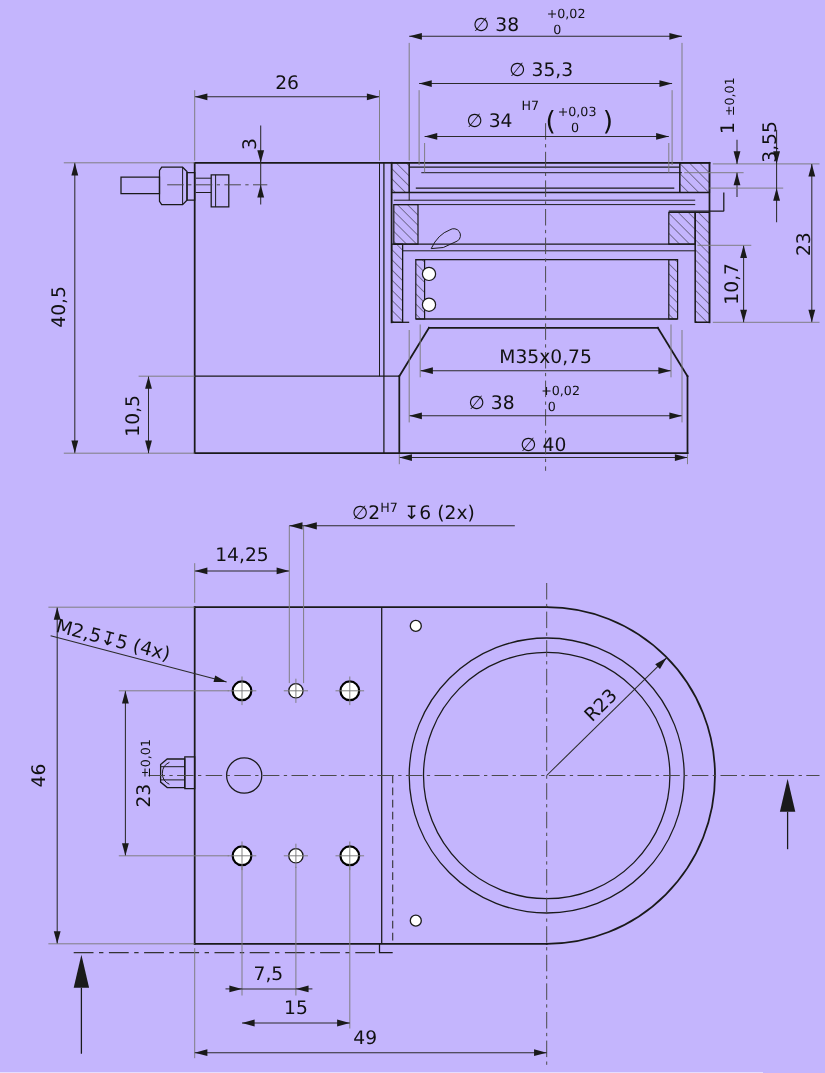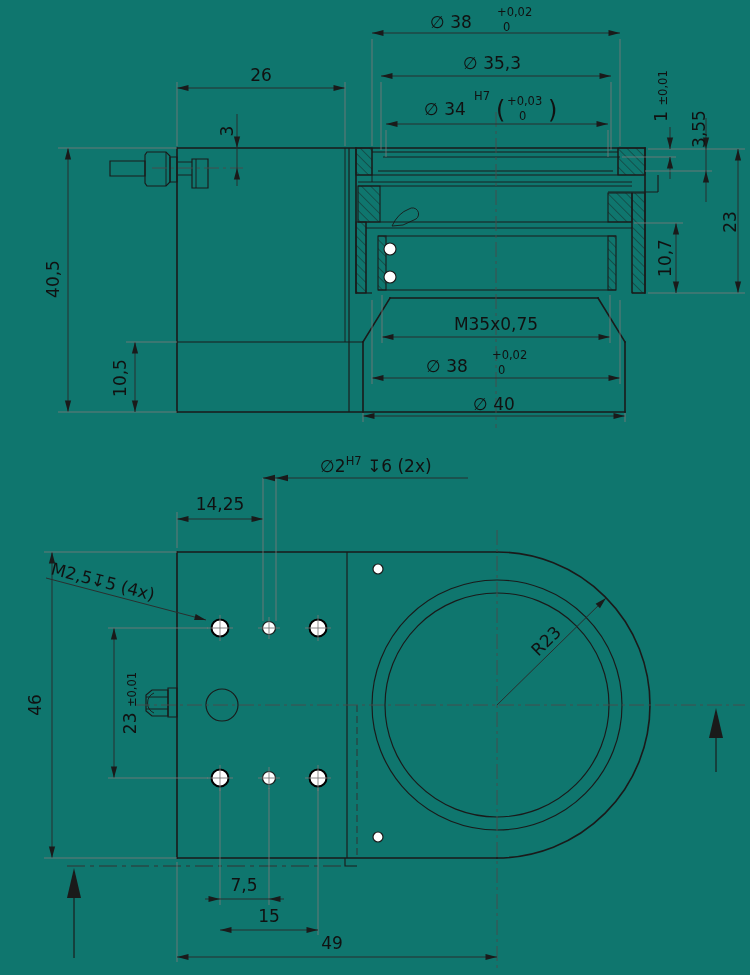--- a/index.html
+++ b/index.html
@@ -1,16 +1,16 @@
 <!DOCTYPE html>
 <html><head>
 <meta charset="utf-8">
 <style>
   html,body{margin:0;padding:0;background:#fff;}
-  .page{width:750px;height:975px;background:#0f766e;position:relative;overflow:hidden;}
+  .page{width:750px;height:975px;background:#c4b5fd;position:relative;overflow:hidden;}
   svg{display:block;}
   text{font-family:"DejaVu Sans","Liberation Sans",sans-serif;fill:#111;}
   .dimtext{font-size:17px;}
   .small{font-size:11.5px;}
   .paren{font-size:24px;}
   .o{stroke:#1a1a1a;stroke-width:1.6;fill:none;stroke-linecap:square;}
   .m{stroke:#1a1a1a;stroke-width:1.15;fill:none;}
   .m2{stroke:#1a1a1a;stroke-width:0.9;fill:none;}
   .t{stroke:#2b2b2b;stroke-width:0.95;fill:none;}
   .e{stroke:#7a7a7a;stroke-width:0.85;fill:none;}

